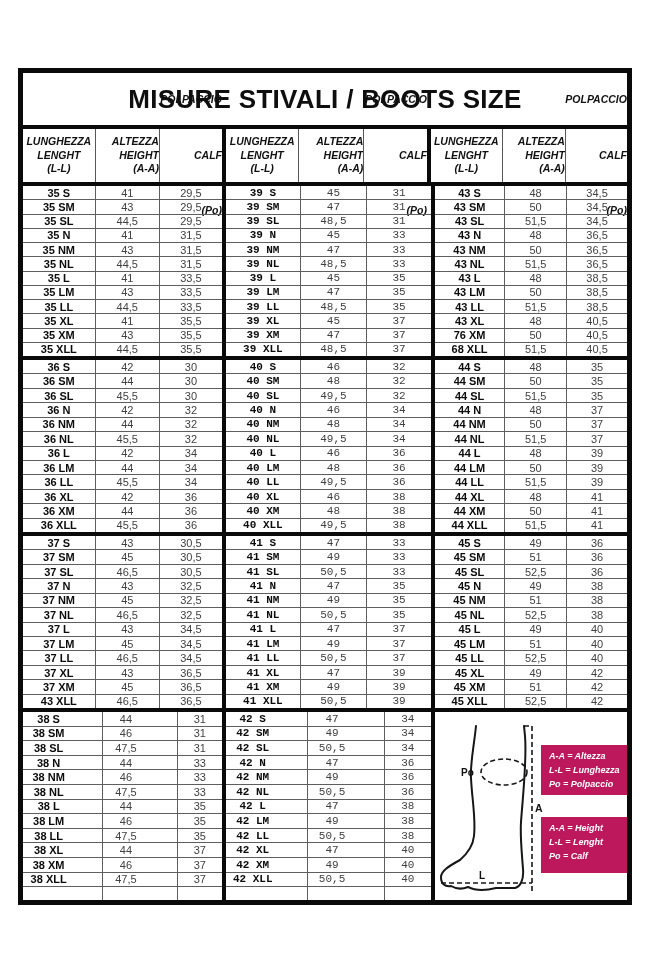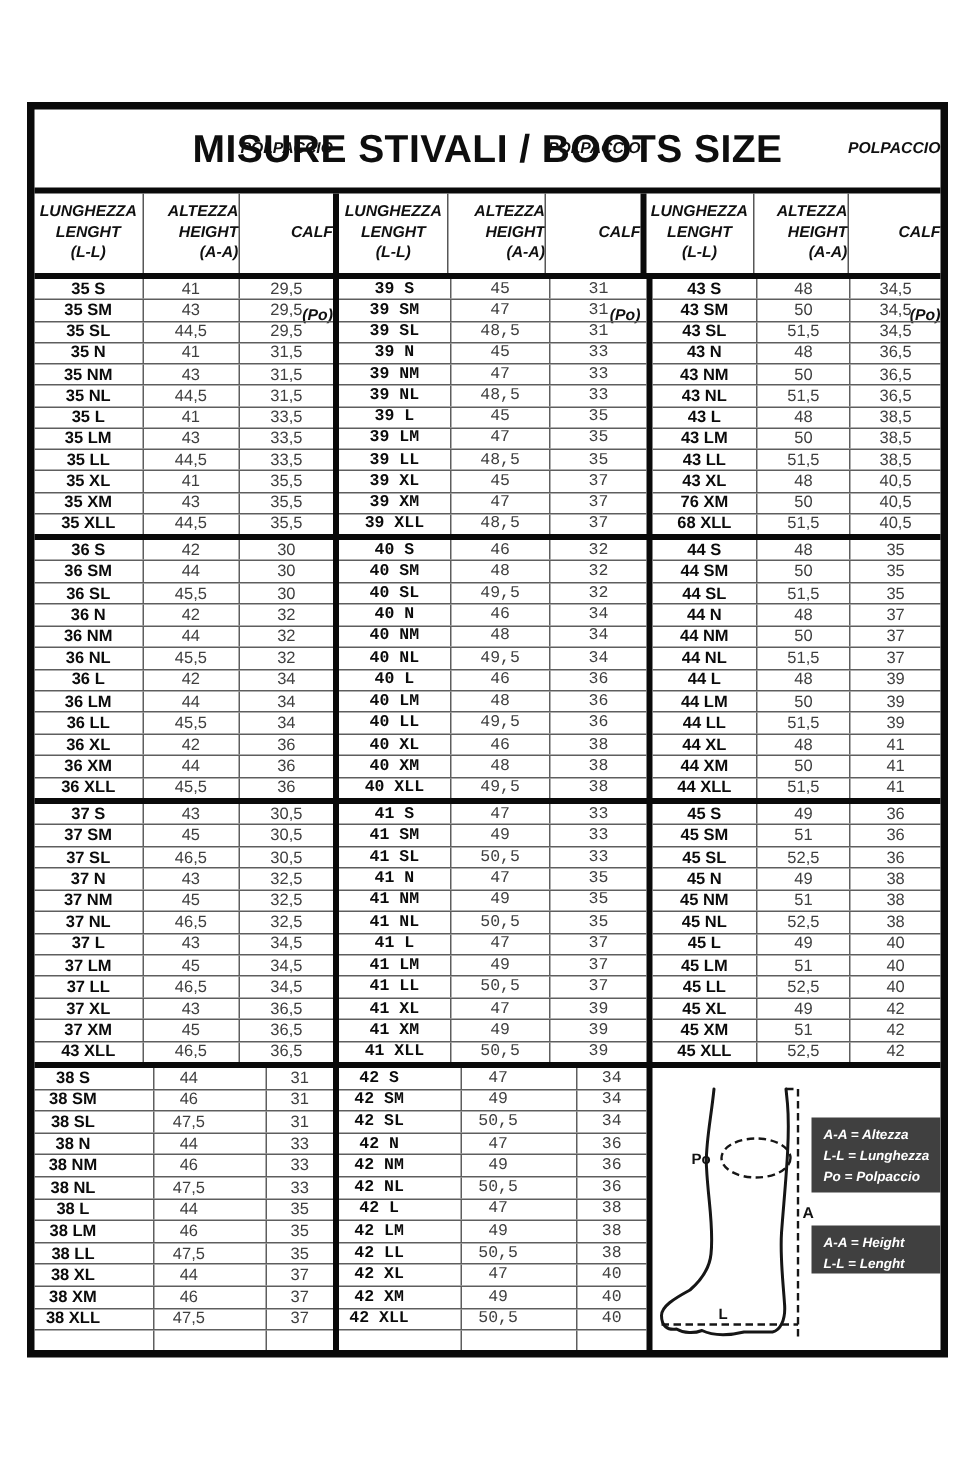--- a/index.html
+++ b/index.html
@@ -44,25 +44,25 @@
   .cell:nth-child(3){width:31.7%;}
   .cell + .cell{border-left:1px solid #5e5e5e;}
   .cell.size{font-weight:bold;color:#0b0b0b;}
   .cell.num{color:#3f3f3f;}
   .block.b4 .trow{flex:none;height:13.6px;gap:28px;}
   .block.b4 .trow.filler{flex:1 1 auto;height:auto;}
 
   
   .diagram-cell{position:relative;flex:1;overflow:hidden;}
   .diagram-cell svg{position:absolute;left:0;top:0;overflow:visible;}
-  .legend{position:absolute;left:106px;width:86px;background:#404040;color:#ffffff;
+  .legend{position:absolute;left:106px;width:86px;background:#be185d;color:#ffffff;
           font-weight:bold;font-style:italic;font-size:9px;line-height:14px;
           padding:4px 2px 4px 8px;box-sizing:border-box;}
   .legend.it{top:33px;height:50px;}
-  .legend.en{top:105px;height:32px;}
+  .legend.en{top:105px;height:56px;}
 </style>
 </head>
 <body>
 
 <div class="sheet">
   <div class="frame">
 
     <div class="title-row">
       <span class="title">MISURE STIVALI / BOOTS SIZE</span>
     </div>

